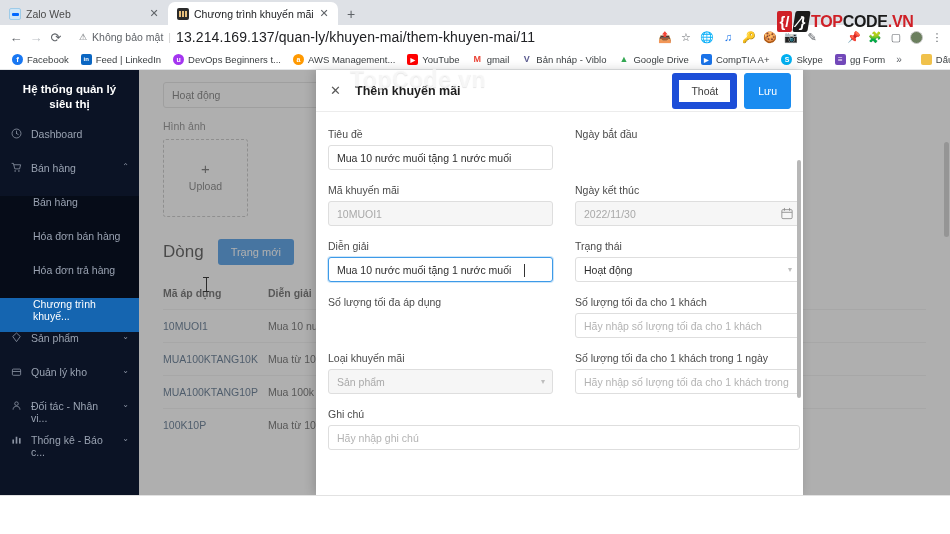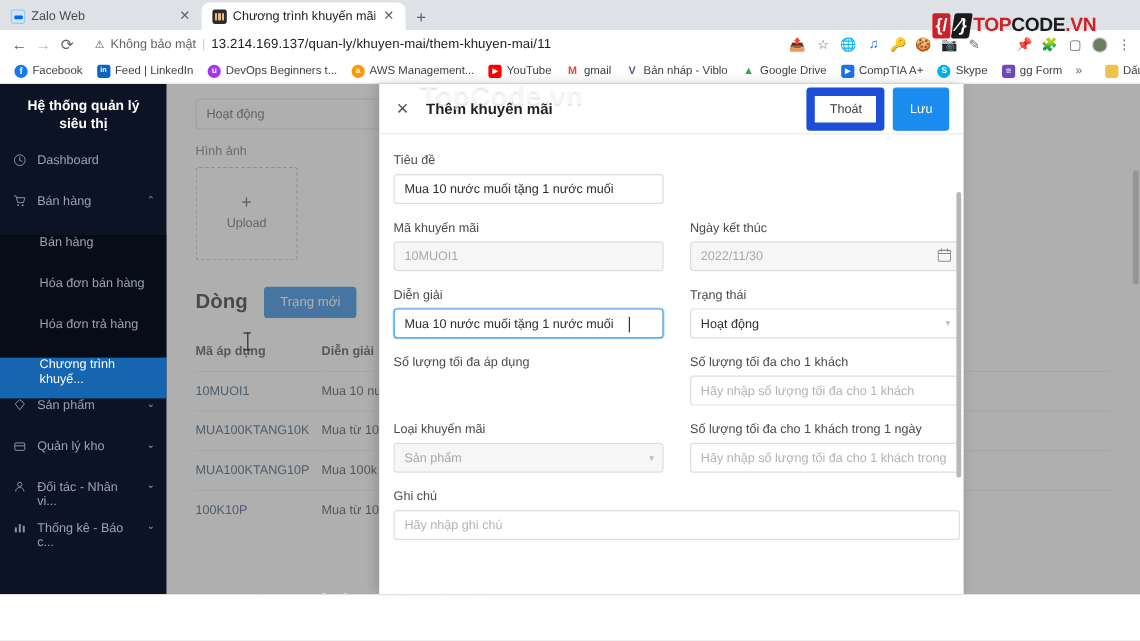--- a/index.html
+++ b/index.html
@@ -43,21 +43,21 @@
   .nav-btn{ width:20px; height:20px; display:flex;align-items:center;justify-content:center;
     color:#5f6368; font-size:13px; cursor:pointer; }
   .nav-btn.dim{ color:#bdc1c6; }
   .omnibox{
     flex:1; height:19px; display:flex; align-items:center; gap:5px;
     margin-left:7px; padding:0 6px; font-size:10.5px; color:#202124;
   }
   .warn-ico{ font-size:9px; color:#5f6368; }
   .not-secure{ color:#5f6368; font-size:10.5px; }
   .omni-divider{ color:#d0d0d0; }
-  .url{ color:#202124; font-size:11px; letter-spacing:0.1px;}
+  .url{ color:#202124; font-size:14px; letter-spacing:0.1px;}
   .toolbar-icons{ display:flex; align-items:center; gap:7px; padding-left:8px; }
   .ti{ width:14px; height:14px; display:flex;align-items:center;justify-content:center;
       font-size:11px; color:#5f6368; cursor:pointer; position:relative;}
   .ti.blue{ color:#1a73e8; }
   .avatar-ti{ width:13px;height:13px;border-radius:50%;background:#6b7f5e;
       border:1px solid #c8c8c8;}
 
   .bookmarks{
     position:absolute; left:0; top:49px; width:950px; height:21px;
     background:#fff; display:flex; align-items:center; padding:0 6px; gap:0;
@@ -99,21 +99,21 @@
     margin-top:2px; font-size:10.5px; color:#555; display:flex;align-items:center;padding:0 8px;
   }
   .c-label{ font-size:10.5px; color:#6a6a6a; margin-top:12px; }
   .upload-box{
     margin-top:7px; width:85px; height:78px; border:1px dashed #b9b9b9; border-radius:3px;
     display:flex;flex-direction:column;align-items:center;justify-content:center;gap:6px;
     color:#595959; font-size:10.5px;
   }
   .upload-plus{ font-size:15px; color:#4a4a4a; line-height:10px;}
   .section-row{ display:flex; align-items:center; gap:14px; margin-top:22px; }
-  .section-title{ font-size:17px; color:#1d1d1d; font-weight:700; }
+  .section-title{ font-size:17px; color:#1d1d1d; font-weight:400; }
   .btn-primary{
     background:#1a7fe0; color:#fff; font-size:11px; border:none; border-radius:3px;
     padding:7px 13px; cursor:pointer;
   }
   table.ptable{ width:100%; border-collapse:collapse; margin-top:16px; }
   table.ptable th{
     text-align:left; font-size:10.5px; color:#3d3d3d; font-weight:600;
     padding:6px 0 10px 0;
   }
   table.ptable td{
@@ -488,20 +488,21 @@
 
       <div class="modal-body">
         <div class="grid">
 
           <div class="fld">
             <label>Tiêu đề</label>
             <input class="inp" type="text" value="Mua 10 nước muối tặng 1 nước muối" style="">
           </div>
 
           <div class="fld">
+            <label>Ngày bắt đầu</label>
           </div>
 
           <div class="fld">
             <label>Mã khuyến mãi</label>
             <input class="inp readonly" type="text" value="10MUOI1" style="">
           </div>
 
           <div class="fld">
             <label>Ngày kết thúc</label>
             <div class="input-wrap">

